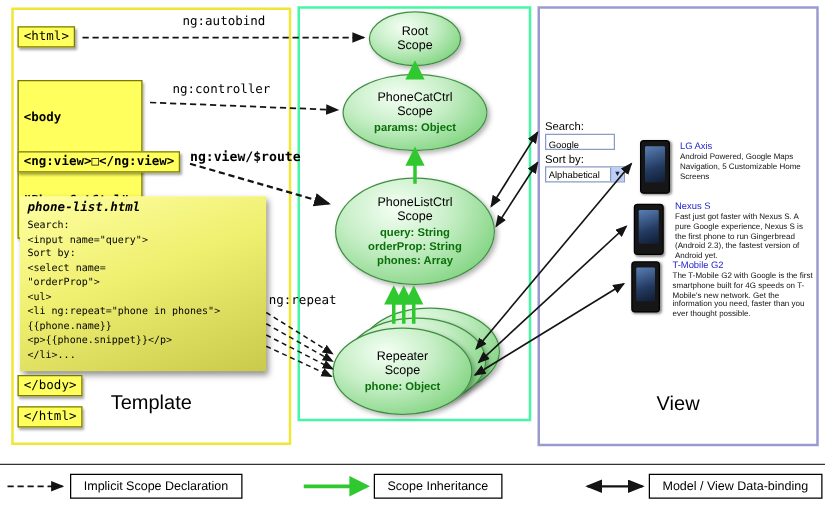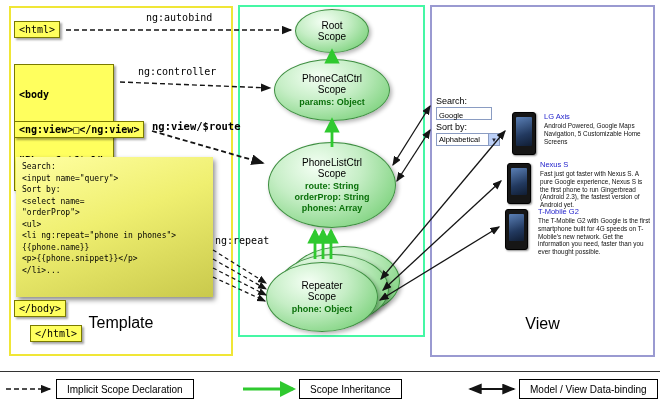--- a/index.html
+++ b/index.html
@@ -73,53 +73,54 @@
 
   <div class="tag bold" style="left:14px; top:64px;">
     <div>&lt;body</div>
     <div>ng:controller=</div>
     <div>"PhoneCatCtrl"&gt;</div>
   </div>
 
   <div class="tag bold" style="left:14px; top:121px;">&lt;ng:view&gt;□&lt;/ng:view&gt;</div>
 
   <div class="note">
+    <div class="note-title">phone-list.html</div>
     <div class="note-code">Search:</div>
     <div class="note-code">&lt;input name="query"&gt;</div>
     <div class="note-code">Sort by:</div>
     <div class="note-code">&lt;select name=</div>
     <div class="note-code">"orderProp"&gt;</div>
     <div class="note-code">&lt;ul&gt;</div>
     <div class="note-code">&lt;li ng:repeat="phone in phones"&gt;</div>
     <div class="note-code">{{phone.name}}</div>
     <div class="note-code">&lt;p&gt;{{phone.snippet}}&lt;/p&gt;</div>
     <div class="note-code">&lt;/li&gt;...</div>
   </div>
 
   <div class="tag" style="left:14px; top:300px;">&lt;/body&gt;</div>
-  <div class="tag" style="left:14px; top:325px;margin-left:16px;">&lt;/html&gt;</div>
+  <div class="tag" style="left:14px; top:325px;">&lt;/html&gt;</div>
 
   <div class="scope" style="left:295px; top:9px; width:74px; height:44px;">
     <div class="scope-title">Root</div>
     <div class="scope-title">Scope</div>
   </div>
 
   <div class="scope" style="left:274px; top:59px; width:116px; height:62px;">
     <div class="scope-title">PhoneCatCtrl</div>
     <div class="scope-title">Scope</div>
     <div class="scope-props">
       <div class="scope-prop">params: Object</div>
     </div>
   </div>
 
   <div class="scope" style="left:268px; top:142px; width:128px; height:86px;">
     <div class="scope-title">PhoneListCtrl</div>
     <div class="scope-title">Scope</div>
     <div class="scope-props">
-      <div class="scope-prop">route: String</div>
+      <div class="scope-prop">query: String</div>
       <div class="scope-prop">orderProp: String</div>
       <div class="scope-prop">phones: Array</div>
     </div>
   </div>
 
   <div class="scope" style="left:288px; top:246px; width:112px; height:70px;"></div>
   <div class="scope" style="left:277px; top:254px; width:112px; height:70px;"></div>
   <div class="scope" style="left:266px; top:262px; width:112px; height:70px;">
     <div class="scope-title">Repeater</div>
     <div class="scope-title">Scope</div>

